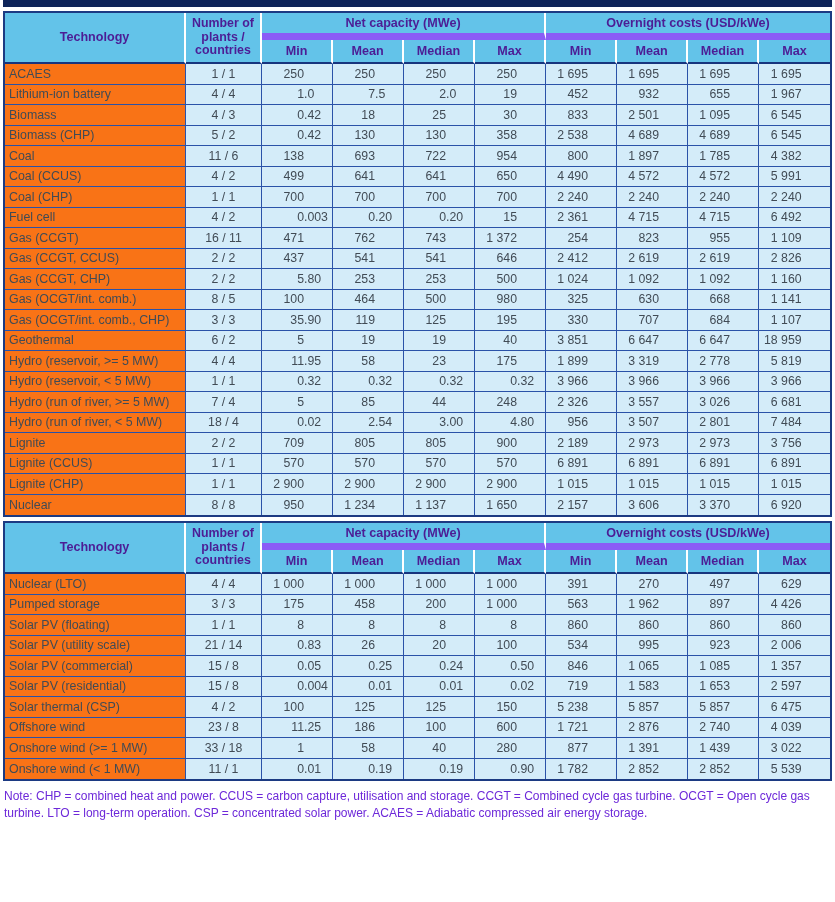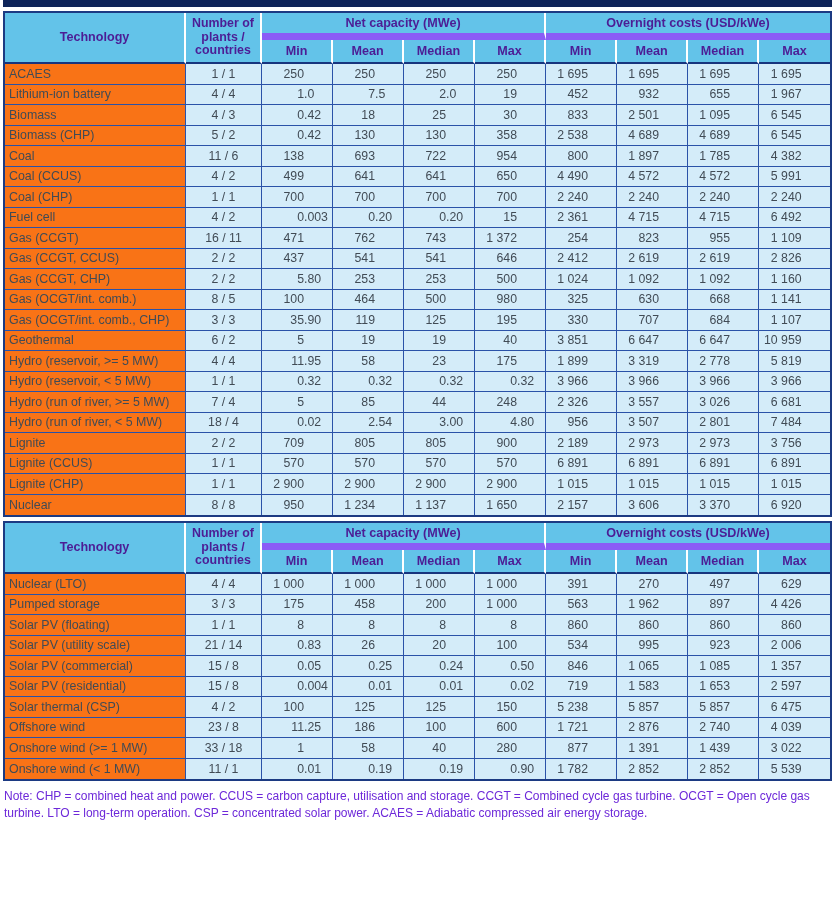--- a/index.html
+++ b/index.html
@@ -826,21 +826,21 @@
               </div>
             </td>
             <td>
               <div class="num">
                 <span class="ip">6 647</span>
                 <span class="fp"></span>
               </div>
             </td>
             <td class="lastcol">
               <div class="num">
-                <span class="ip">10 959</span>
+                <span class="ip">18 959</span>
                 <span class="fp"></span>
               </div>
             </td>
           </tr>
           <tr>
             <td class="tech">Hydro (reservoir, &gt;= 5 MW)</td>
             <td class="plants">4 / 4</td>
             <td>
               <div class="num">
                 <span class="ip">11</span>

